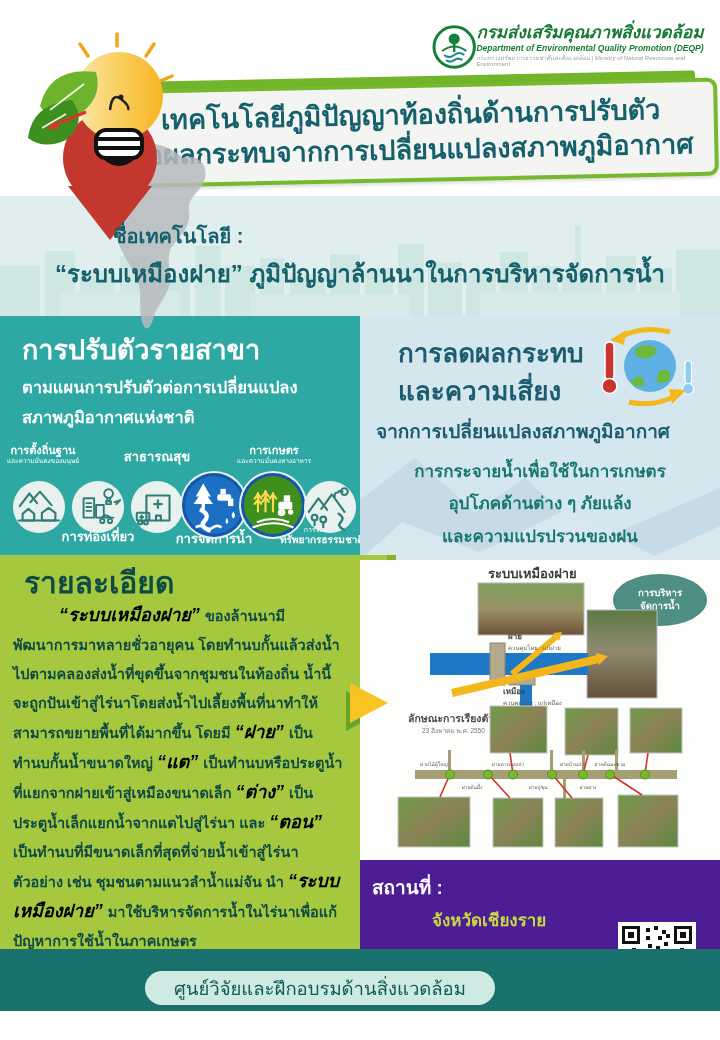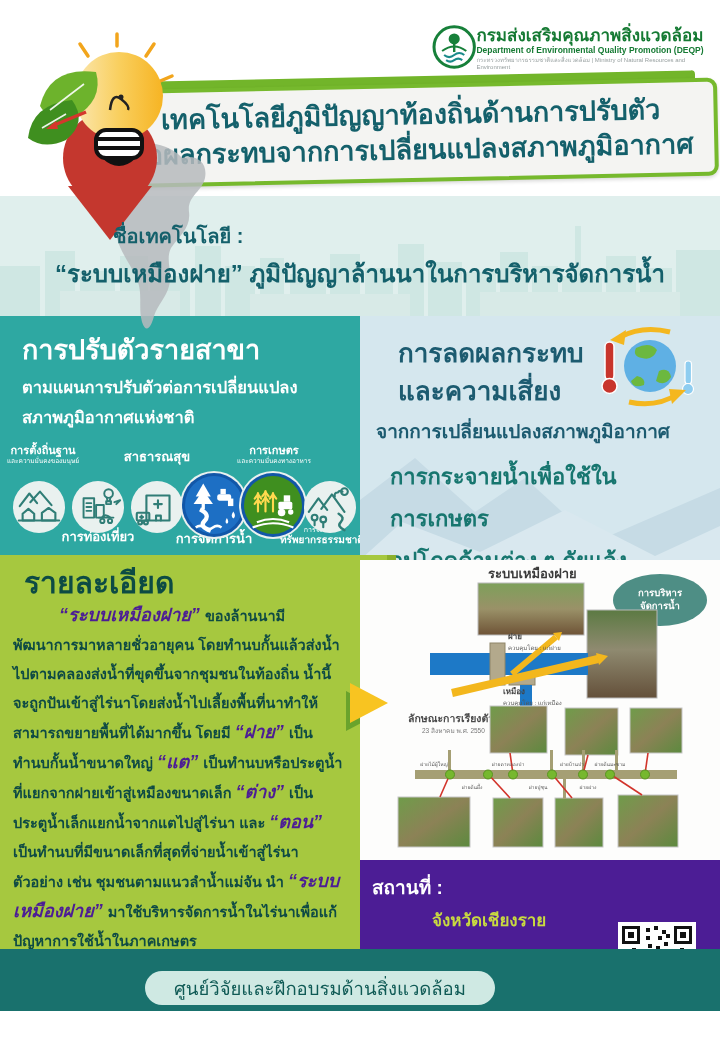--- a/index.html
+++ b/index.html
@@ -1,21 +1,21 @@
 <!DOCTYPE html>
 <html><head>
 <meta charset="utf-8">
 <style>
   html,body{margin:0;padding:0;background:#fff;}
   .poster{position:relative;width:720px;height:1040px;background:#ffffff;overflow:hidden;
           font-family:"Liberation Sans","DejaVu Sans",sans-serif;}
   .abs{position:absolute;}
 
   
-  .deqp{position:absolute;left:432px;top:24px;width:280px;display:flex;align-items:flex-end;}
+  .deqp{position:absolute;left:432px;top:24px;width:280px;display:flex;align-items:flex-start;font-style:italic;}
   .deqp-text{line-height:1.05;}
   .deqp-th{font-size:17px;font-weight:bold;color:#157a33;}
   .deqp-en{font-size:8.5px;font-weight:bold;color:#157a33;margin-top:2px;}
   .deqp-min{font-size:6px;color:#98a0a0;margin-top:2px;}
 
   .banner-back{position:absolute;left:150px;top:76px;width:545px;height:28px;background:#72b52a;
                transform:skewY(-1.2deg);border-radius:4px;}
   .banner{position:absolute;left:104px;top:84px;width:606px;height:90px;background:#f4f4f2;
           border:4px solid #76b92d;border-radius:10px;transform:rotate(-1.2deg);
           display:flex;flex-direction:column;justify-content:center;align-items:center;
@@ -37,30 +37,30 @@
   .sec-lbl .b2{font-size:6.5px;}
   .sec-lbl .big{font-weight:bold;font-size:13px;}
   .circle{position:absolute;border-radius:50%;background:#e9f1ef;display:flex;align-items:center;justify-content:center;}
   .circle.hl-blue{background:#1d6fc4;box-shadow:0 0 0 3px #1257a8,0 0 0 5px #e9f1ef;}
   .circle.hl-green{background:#3f8f1f;box-shadow:0 0 0 3px #1257a8,0 0 0 5px #e9f1ef;}
 
   
   .right-panel{position:absolute;left:360px;top:316px;width:360px;height:244px;background:#d5e7ee;overflow:hidden;}
   .rp-title{position:absolute;left:26px;font-size:26px;font-weight:bold;color:#1c5b70;margin-left:12px;}
   .rp-sub{position:absolute;left:16px;top:100px;font-size:19px;font-weight:bold;color:#1c5b70;}
-  .rp-body{position:absolute;left:30px;top:140px;width:300px;text-align:left;font-size:22px;
+  .rp-body{position:absolute;left:30px;top:140px;width:300px;text-align:center;font-size:17px;
            font-weight:bold;color:#17766f;line-height:1.9;}
 
   
   .details{position:absolute;left:0;top:555px;width:396px;height:394px;background:#a6c83f;}
   .details:after{content:"";position:absolute;right:0;top:0;width:9px;height:100%;background:#8cb02c;}
   .det-title{position:absolute;left:24px;top:4px;font-size:30px;font-weight:bold;color:#0d4b44;}
   .det-para{position:absolute;left:13px;top:46px;width:334px;font-size:14.5px;line-height:29px;
             color:#0e4a44;font-weight:bold;text-indent:46px;}
-  .det-para .term{font-size:18px;font-weight:bold;font-style:italic;color:#4c1d95;}
+  .det-para .term{font-size:18px;font-weight:bold;font-style:italic;color:#000000;}
 
   .arrow-shadow{position:absolute;left:346px;top:691px;width:0;height:0;
      border-top:20px solid transparent;border-bottom:20px solid transparent;border-left:38px solid #6aa32c;}
   .arrow{position:absolute;left:350px;top:683px;width:0;height:0;
      border-top:20px solid transparent;border-bottom:20px solid transparent;border-left:38px solid #f8c421;z-index:6;}
 
   
   .diagrams{position:absolute;left:360px;top:560px;width:360px;height:300px;background:#fdfdfc;}
 
   

